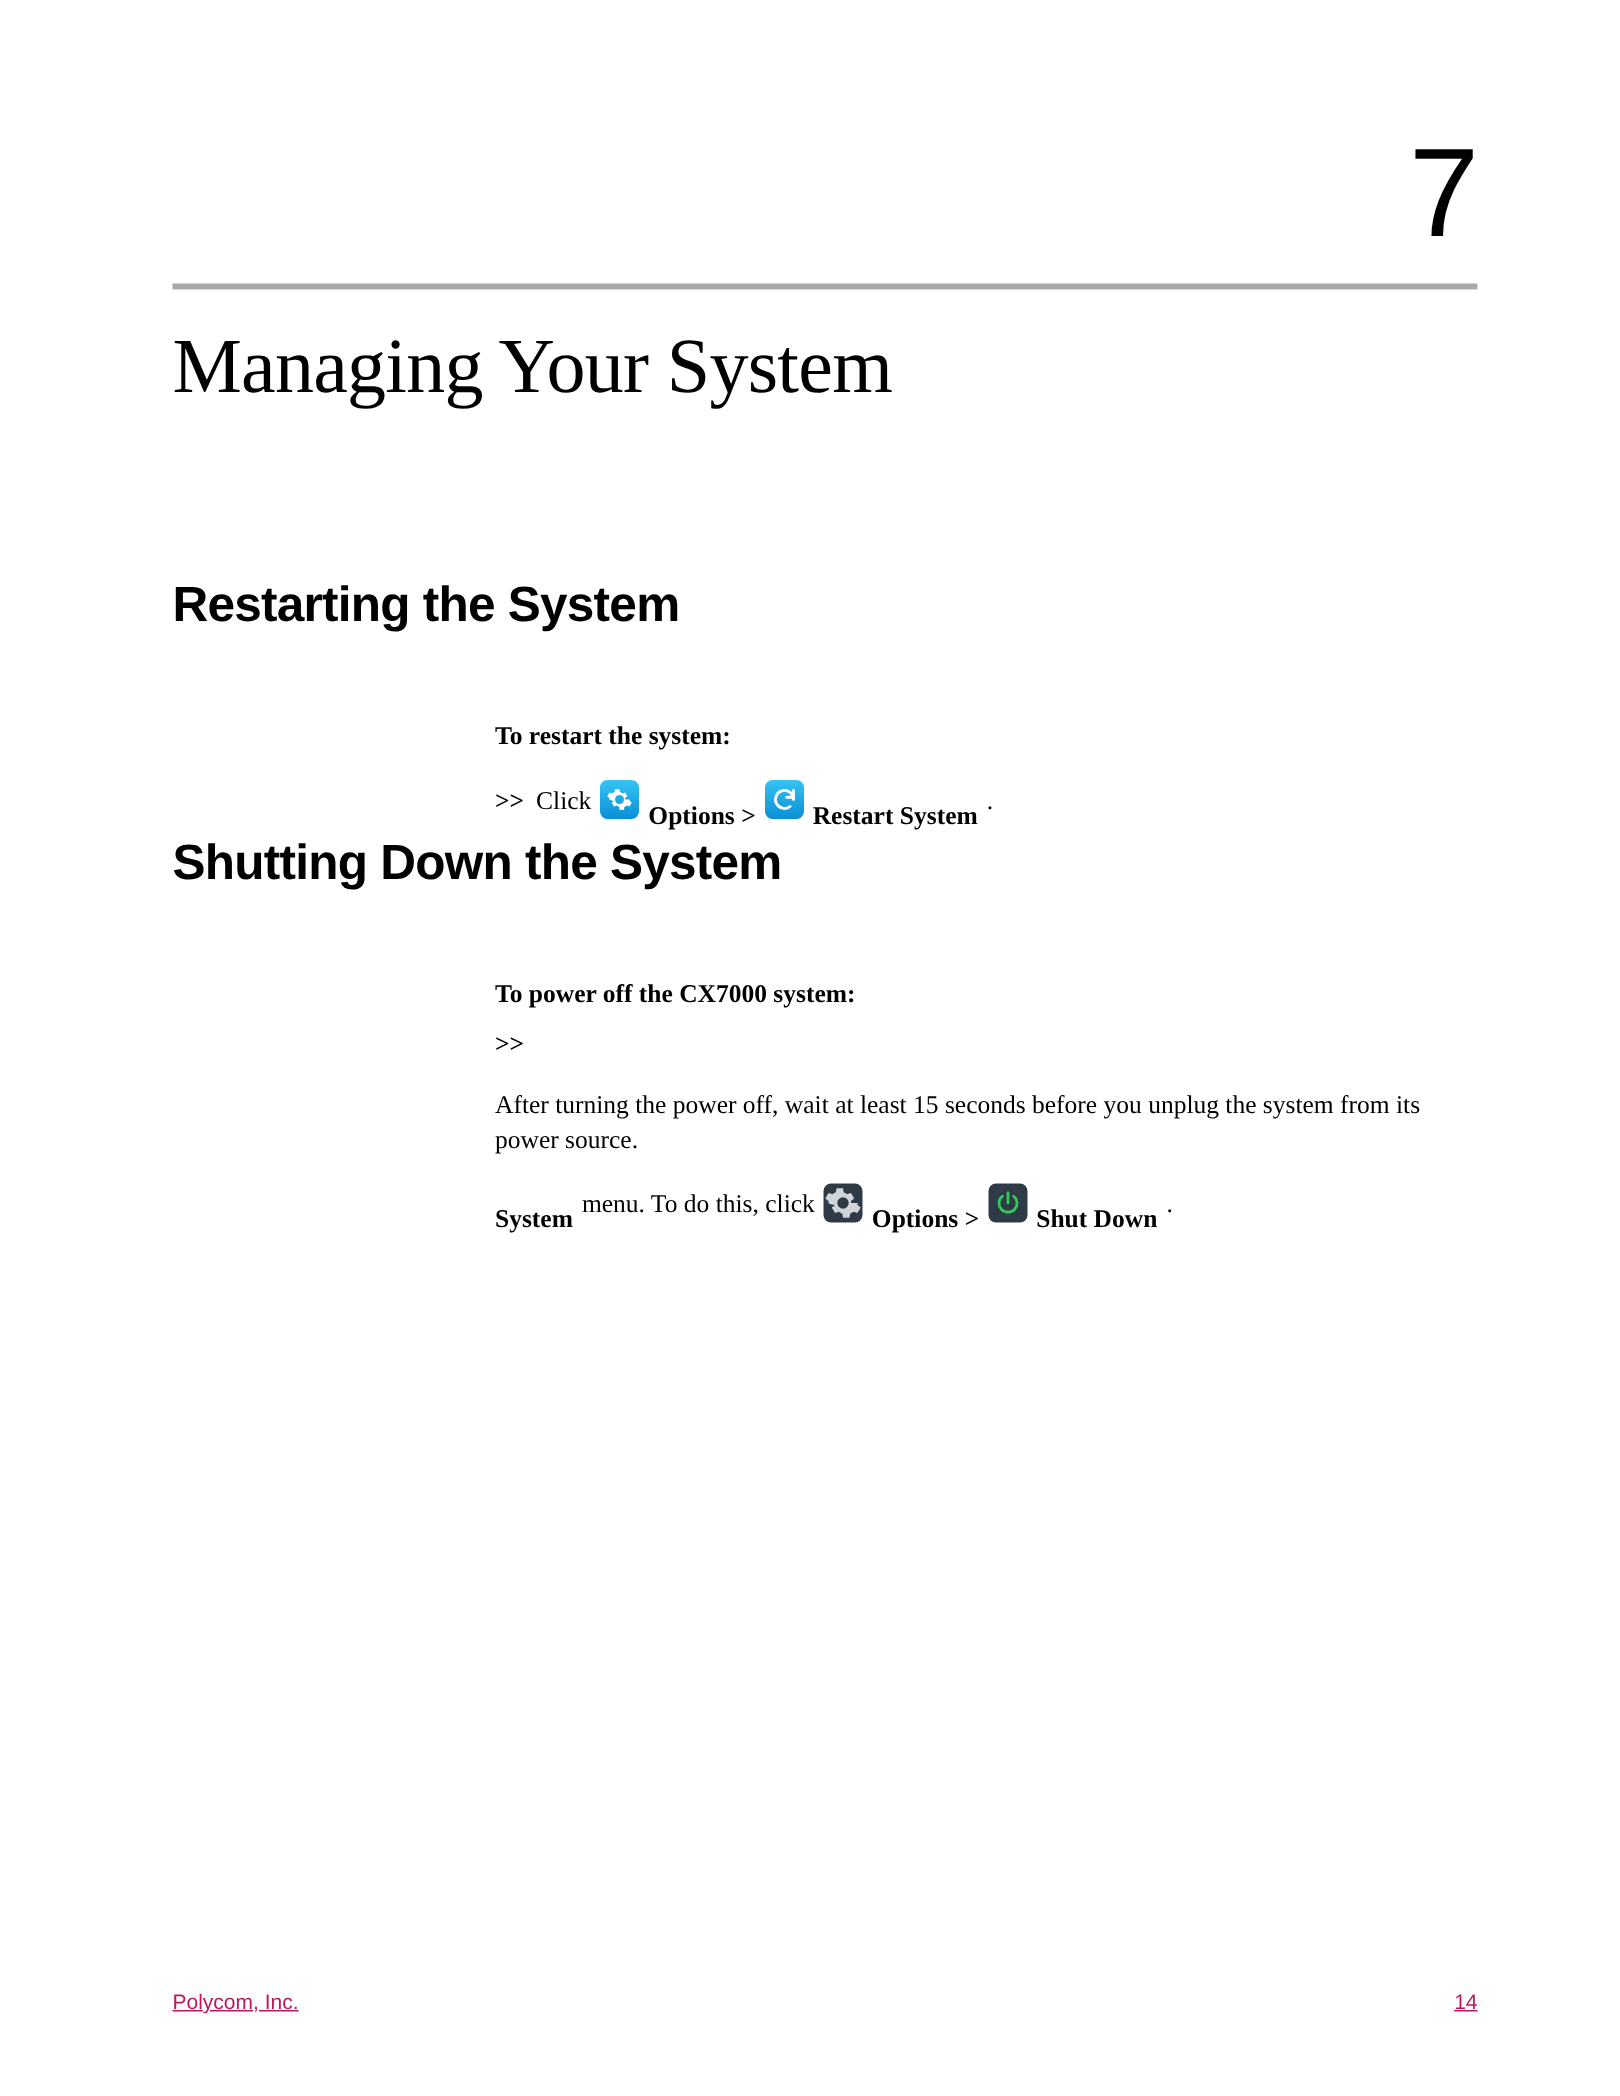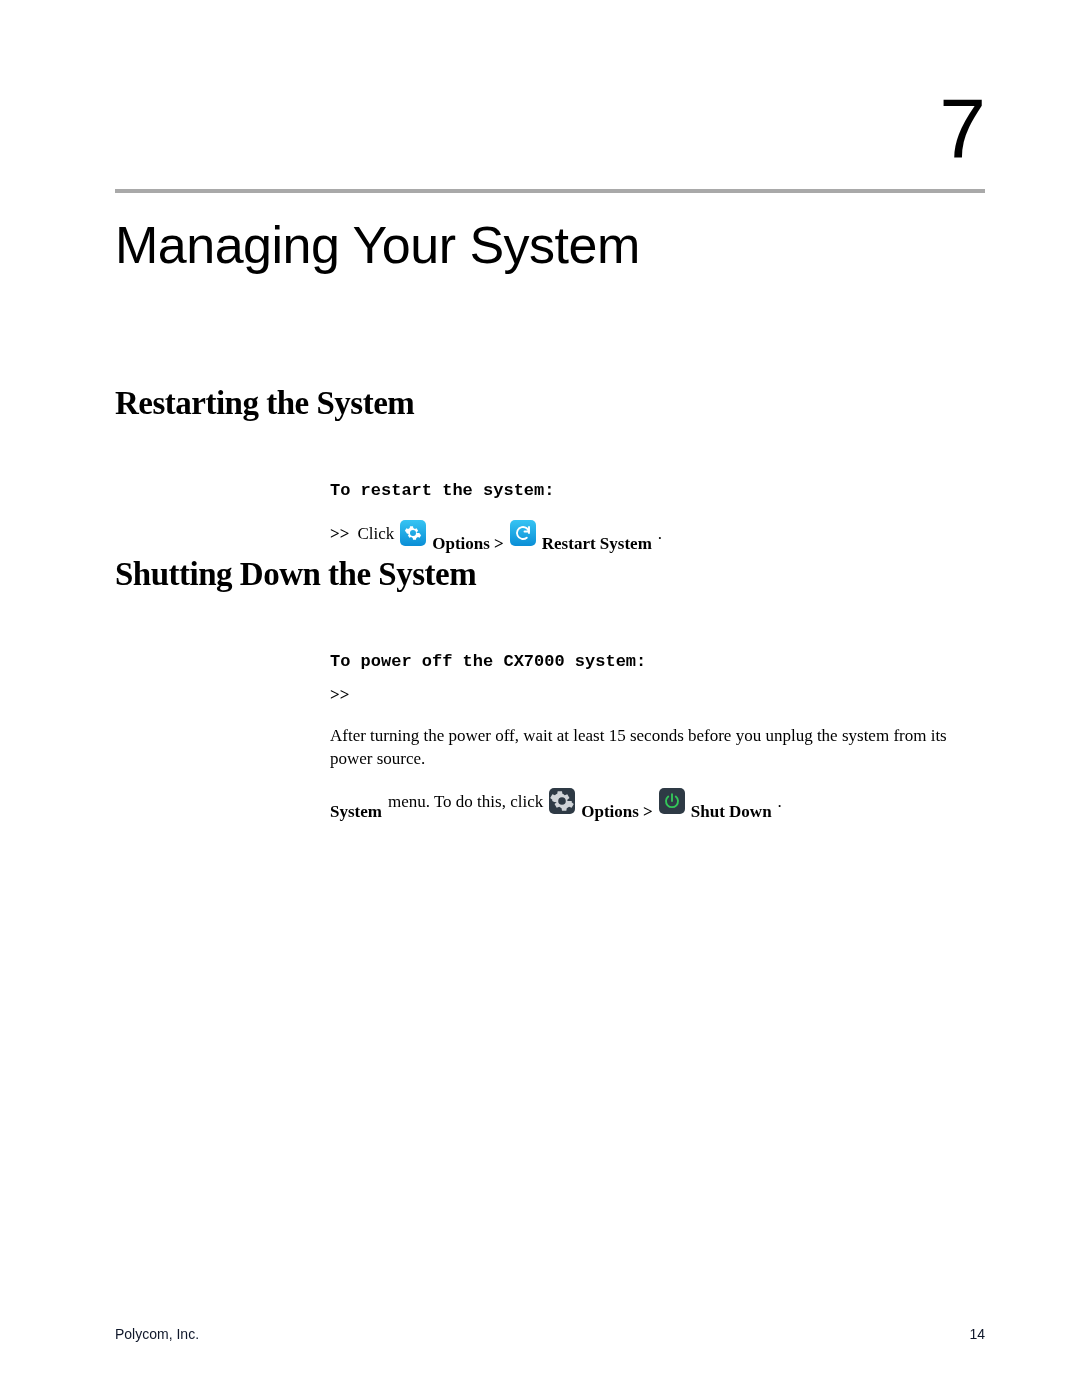--- a/index.html
+++ b/index.html
@@ -1,36 +1,36 @@
 <!DOCTYPE html>
 <html><head>
 <meta charset="utf-8">
 <style>
   * { margin: 0; padding: 0; box-sizing: border-box; }
   html, body { width: 1080px; height: 1397px; background: #fff; font-family: Georgia, 'Times New Roman', serif; color: #000; }
   .page { position: relative; width: 1080px; height: 1397px; padding: 70px 95px 60px 115px; }
   .chapter-number { text-align: right; font-size: 84px; font-family: 'Arial Narrow', Arial, sans-serif; font-weight: 400; letter-spacing: -1px; margin-top: 10px; }
   .chapter-rule { border: none; border-top: 4px solid #a9a9a9; margin-top: 12px; margin-bottom: 22px; }
-  .chapter-title { font-size: 52px; font-family: Liberation Sans, sans-serif; font-weight: 400; letter-spacing: -0.5px; margin-bottom: 110px; }
-  .section-heading { font-size: 33px; font-family: Liberation Serif, serif; font-weight: 700; letter-spacing: -0.5px; margin-bottom: 58px; }
+  .chapter-title { font-size: 52px; font-family: Liberation Serif, serif; font-weight: 400; letter-spacing: -0.5px; margin-bottom: 110px; }
+  .section-heading { font-size: 33px; font-family: Liberation Sans, sans-serif; font-weight: 700; letter-spacing: -0.5px; margin-bottom: 58px; }
   .section-heading.second { margin-bottom: 58px; }
   .body-block { margin-left: 215px; font-size: 17px; line-height: 1.35; }
-  .proc-heading { font-family: Liberation Mono, monospace; font-weight: 700; font-size: 17px; margin-bottom: 10px; }
+  .proc-heading { font-family: Liberation Serif, serif; font-weight: 700; font-size: 17px; margin-bottom: 10px; }
   .step-row { display: flex; align-items: center; gap: 6px; flex-wrap: wrap; }
   .step-marker { font-family: Georgia, serif; font-weight: 700; margin-right: 2px; }
   .bold { font-weight: 700; margin-top: 20px; }
   .icon-box { display: inline-flex; align-items: center; justify-content: center; width: 26px; height: 26px; border-radius: 5px; color: #fff; vertical-align: middle; position: relative; top: -1px; }
   .icon-gear { background: linear-gradient(#36c4f3, #0a8ed6); }
   .icon-restart { background: linear-gradient(#36c4f3, #0a8ed6); }
   .icon-gear svg, .icon-restart svg, .icon-power svg { width: 18px; height: 18px; }
   .icon-gear-dark { background: #2e3a45; }
   .icon-power { background: #2e3a45; }
   .para { margin-top: 18px; }
   .indent-step { display: flex; gap: 8px; }
-  .footer { position: absolute; left: 115px; right: 95px; bottom: 55px; display: flex; justify-content: space-between; font-size: 14px; font-family: Arial, sans-serif; color: #0f172a; }
+  .footer { position: absolute; left: 115px; right: 95px; bottom: 55px; display: flex; justify-content: space-between; font-size: 14px; font-family: Arial, sans-serif; color: #be185d; text-decoration: underline; }
 </style>
 </head>
 <body>
 
 <div class="page">
   <div class="chapter-number">7</div>
   <hr class="chapter-rule">
   <h1 class="chapter-title">Managing Your System</h1>
 
   <h2 class="section-heading">Restarting the System</h2>

